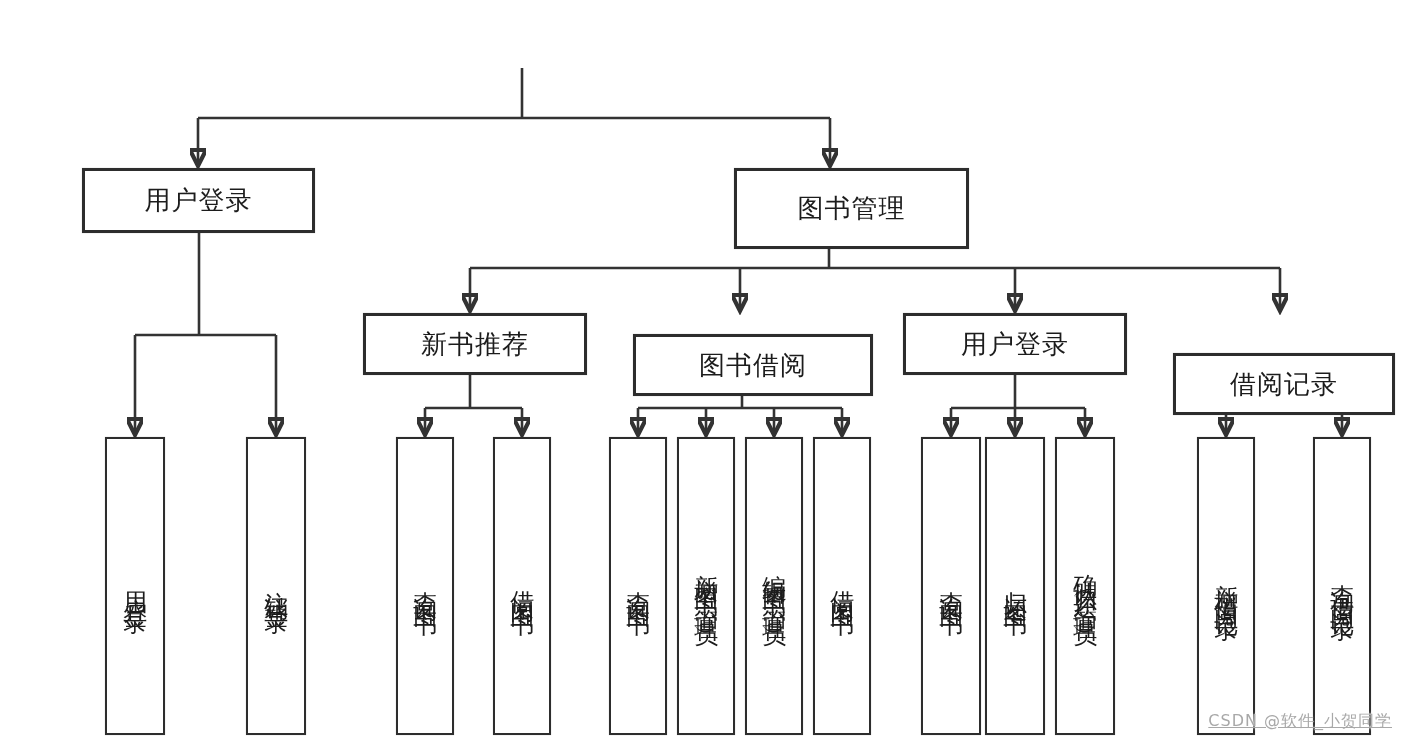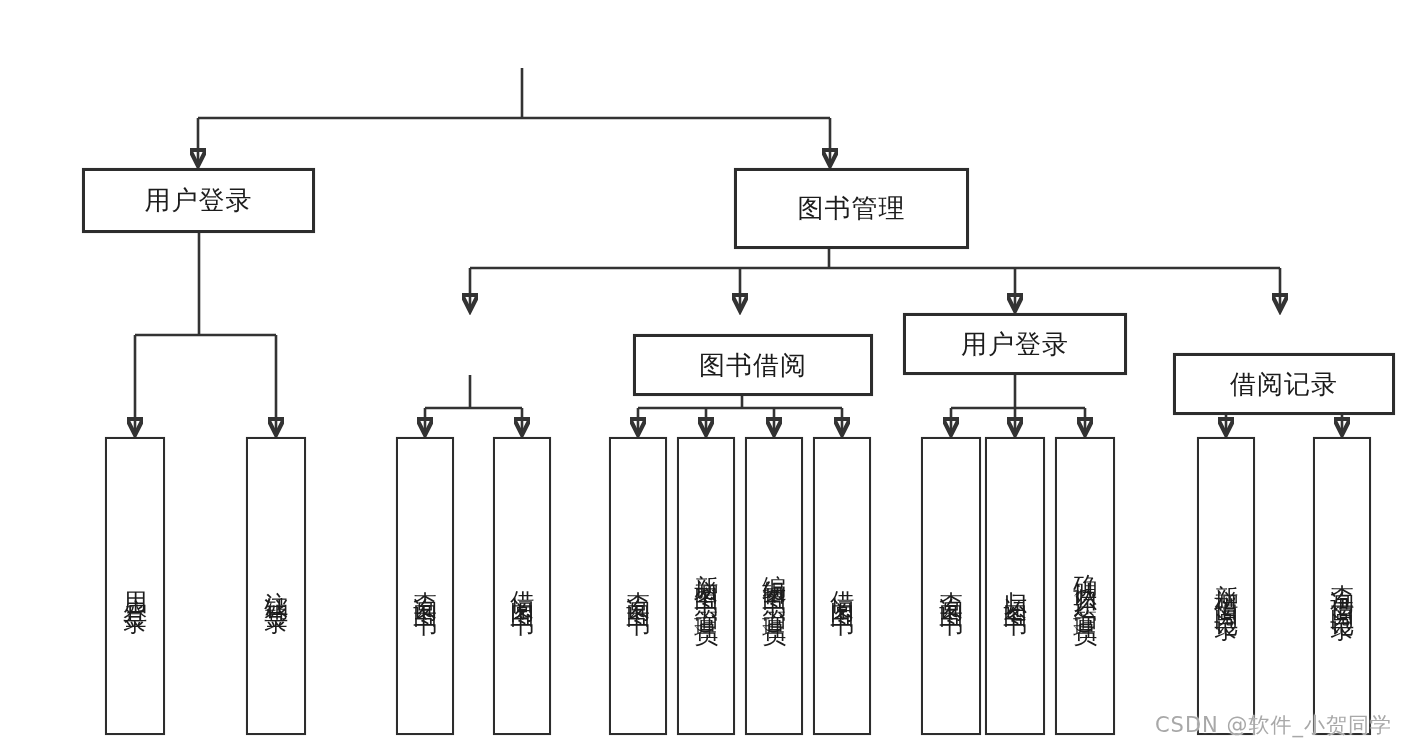--- a/index.html
+++ b/index.html
@@ -39,26 +39,27 @@
   }
   #connectors path, #connectors line {
     stroke: #333333;
     stroke-width: 2.6;
     fill: none;
   }
   #watermark {
     position: absolute;
     right: 13px;
     top: 711px;
-    font-size: 21px;
+    font-size: 16px;
     letter-spacing: 1px;
     color: #a8a8a8;
     white-space: nowrap;
     text-shadow: 0 0 3px #ffffff, 0 0 1px #ffffff;
     z-index: 5;
+    text-decoration: underline;
   }
 </style>
 </head>
 <body>
 
 <div id="stage">
 
   <svg id="connectors" width="1405" height="747" viewBox="0 0 1405 747">
     <defs>
       <marker id="arw" viewBox="0 0 10 10" refX="10" refY="5" markerWidth="23" markerHeight="16" orient="auto" markerUnits="userSpaceOnUse">
@@ -104,20 +105,21 @@
     <line x1="1280" y1="375" x2="1280" y2="408"></line>
     <line x1="1226" y1="408" x2="1342" y2="408"></line>
     <line x1="1226" y1="408" x2="1226" y2="435" marker-end="url(#arw)"></line>
     <line x1="1342" y1="408" x2="1342" y2="435" marker-end="url(#arw)"></line>
   </svg>
 
 
   <div class="box h" style="left:82px; top:168px; width:233px; height:65px;">用户登录</div>
   <div class="box h" style="left:712px; top:168px; width:235px; height:81px;margin-left:22px;">图书管理</div>
 
+  <div class="box h" style="left:363px; top:313px; width:224px; height:62px;">新书推荐</div>
   <div class="box h" style="left:633px; top:313px; width:240px; height:62px;margin-top:21px;">图书借阅</div>
   <div class="box h" style="left:903px; top:313px; width:224px; height:62px;">用户登录</div>
   <div class="box h" style="left:1173px; top:313px; width:222px; height:62px;margin-top:40px;">借阅记录</div>
 
   <div class="box v" style="left:105px; top:437px; width:60px; height:298px;">
     <span>用户登录</span>
     </div>
   <div class="box v" style="left:246px; top:437px; width:60px; height:298px;">
     <span>注销登录</span>
     </div>

